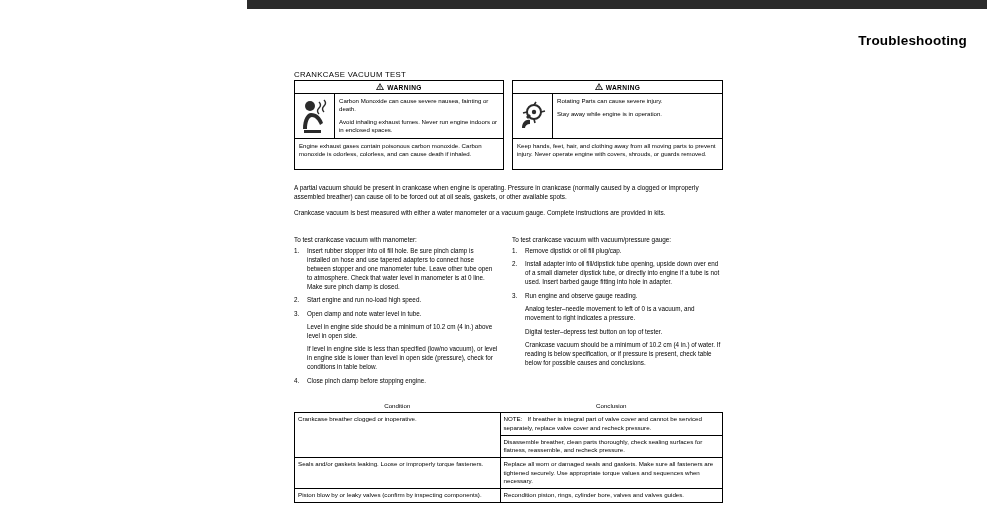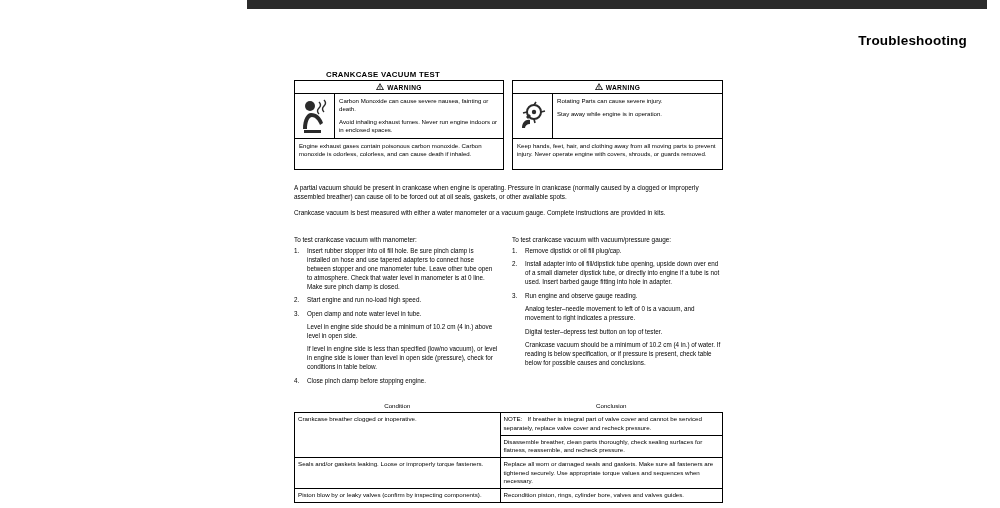--- a/index.html
+++ b/index.html
@@ -37,23 +37,22 @@
   }
 
   .page-header {
     position:absolute; right:20px; top:24px;
     font-size:13.5px; font-weight:bold; color:#000;
     letter-spacing:0.2px;
   }
 
   .section-title {
     position:absolute; left:47px; top:61px;
-    font-size:7.8px; font-weight:bold; color:#000;
+    font-size:7.8px; font-weight:normal; color:#000;
     letter-spacing:0.3px;
-    margin-left:32px;
   }
 
   
   .warnbox {
     position:absolute;
     border:1px solid #000;
     background:#fff;
   }
   .warn-left  { left:47px;  top:71px; width:210px; height:90px; }
   .warn-right { left:265px; top:71px; width:211px; height:90px; }

